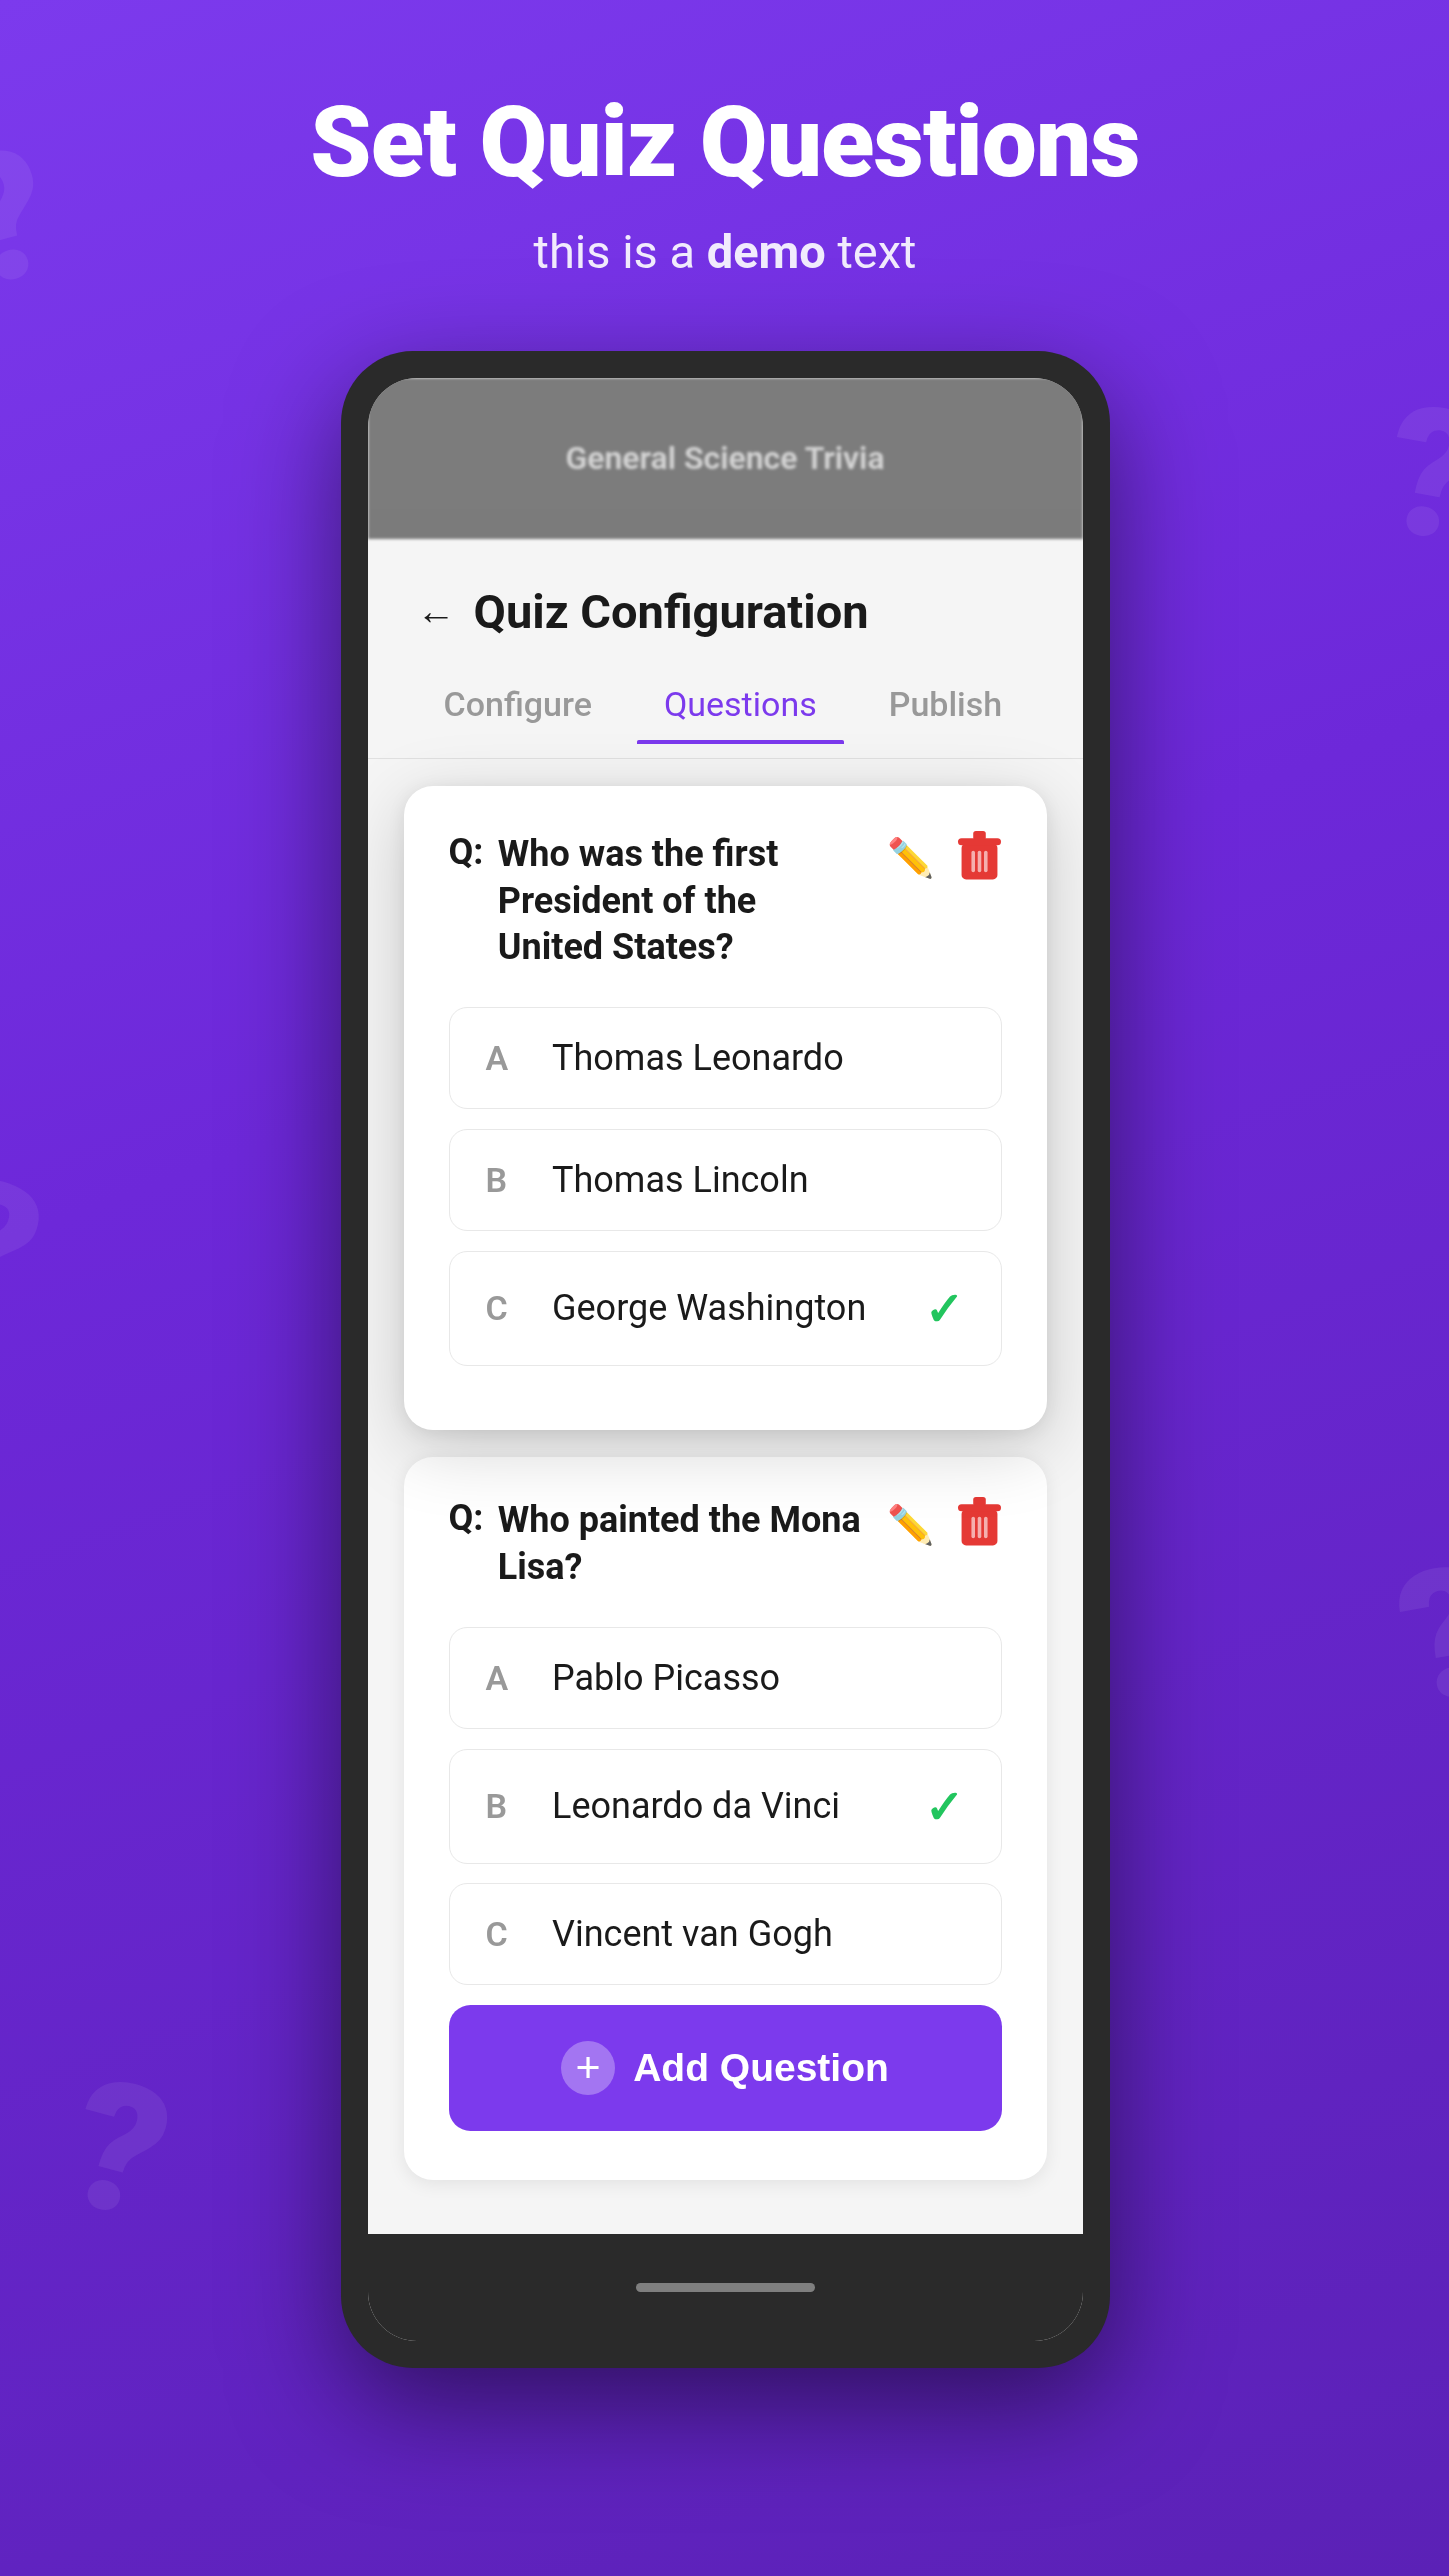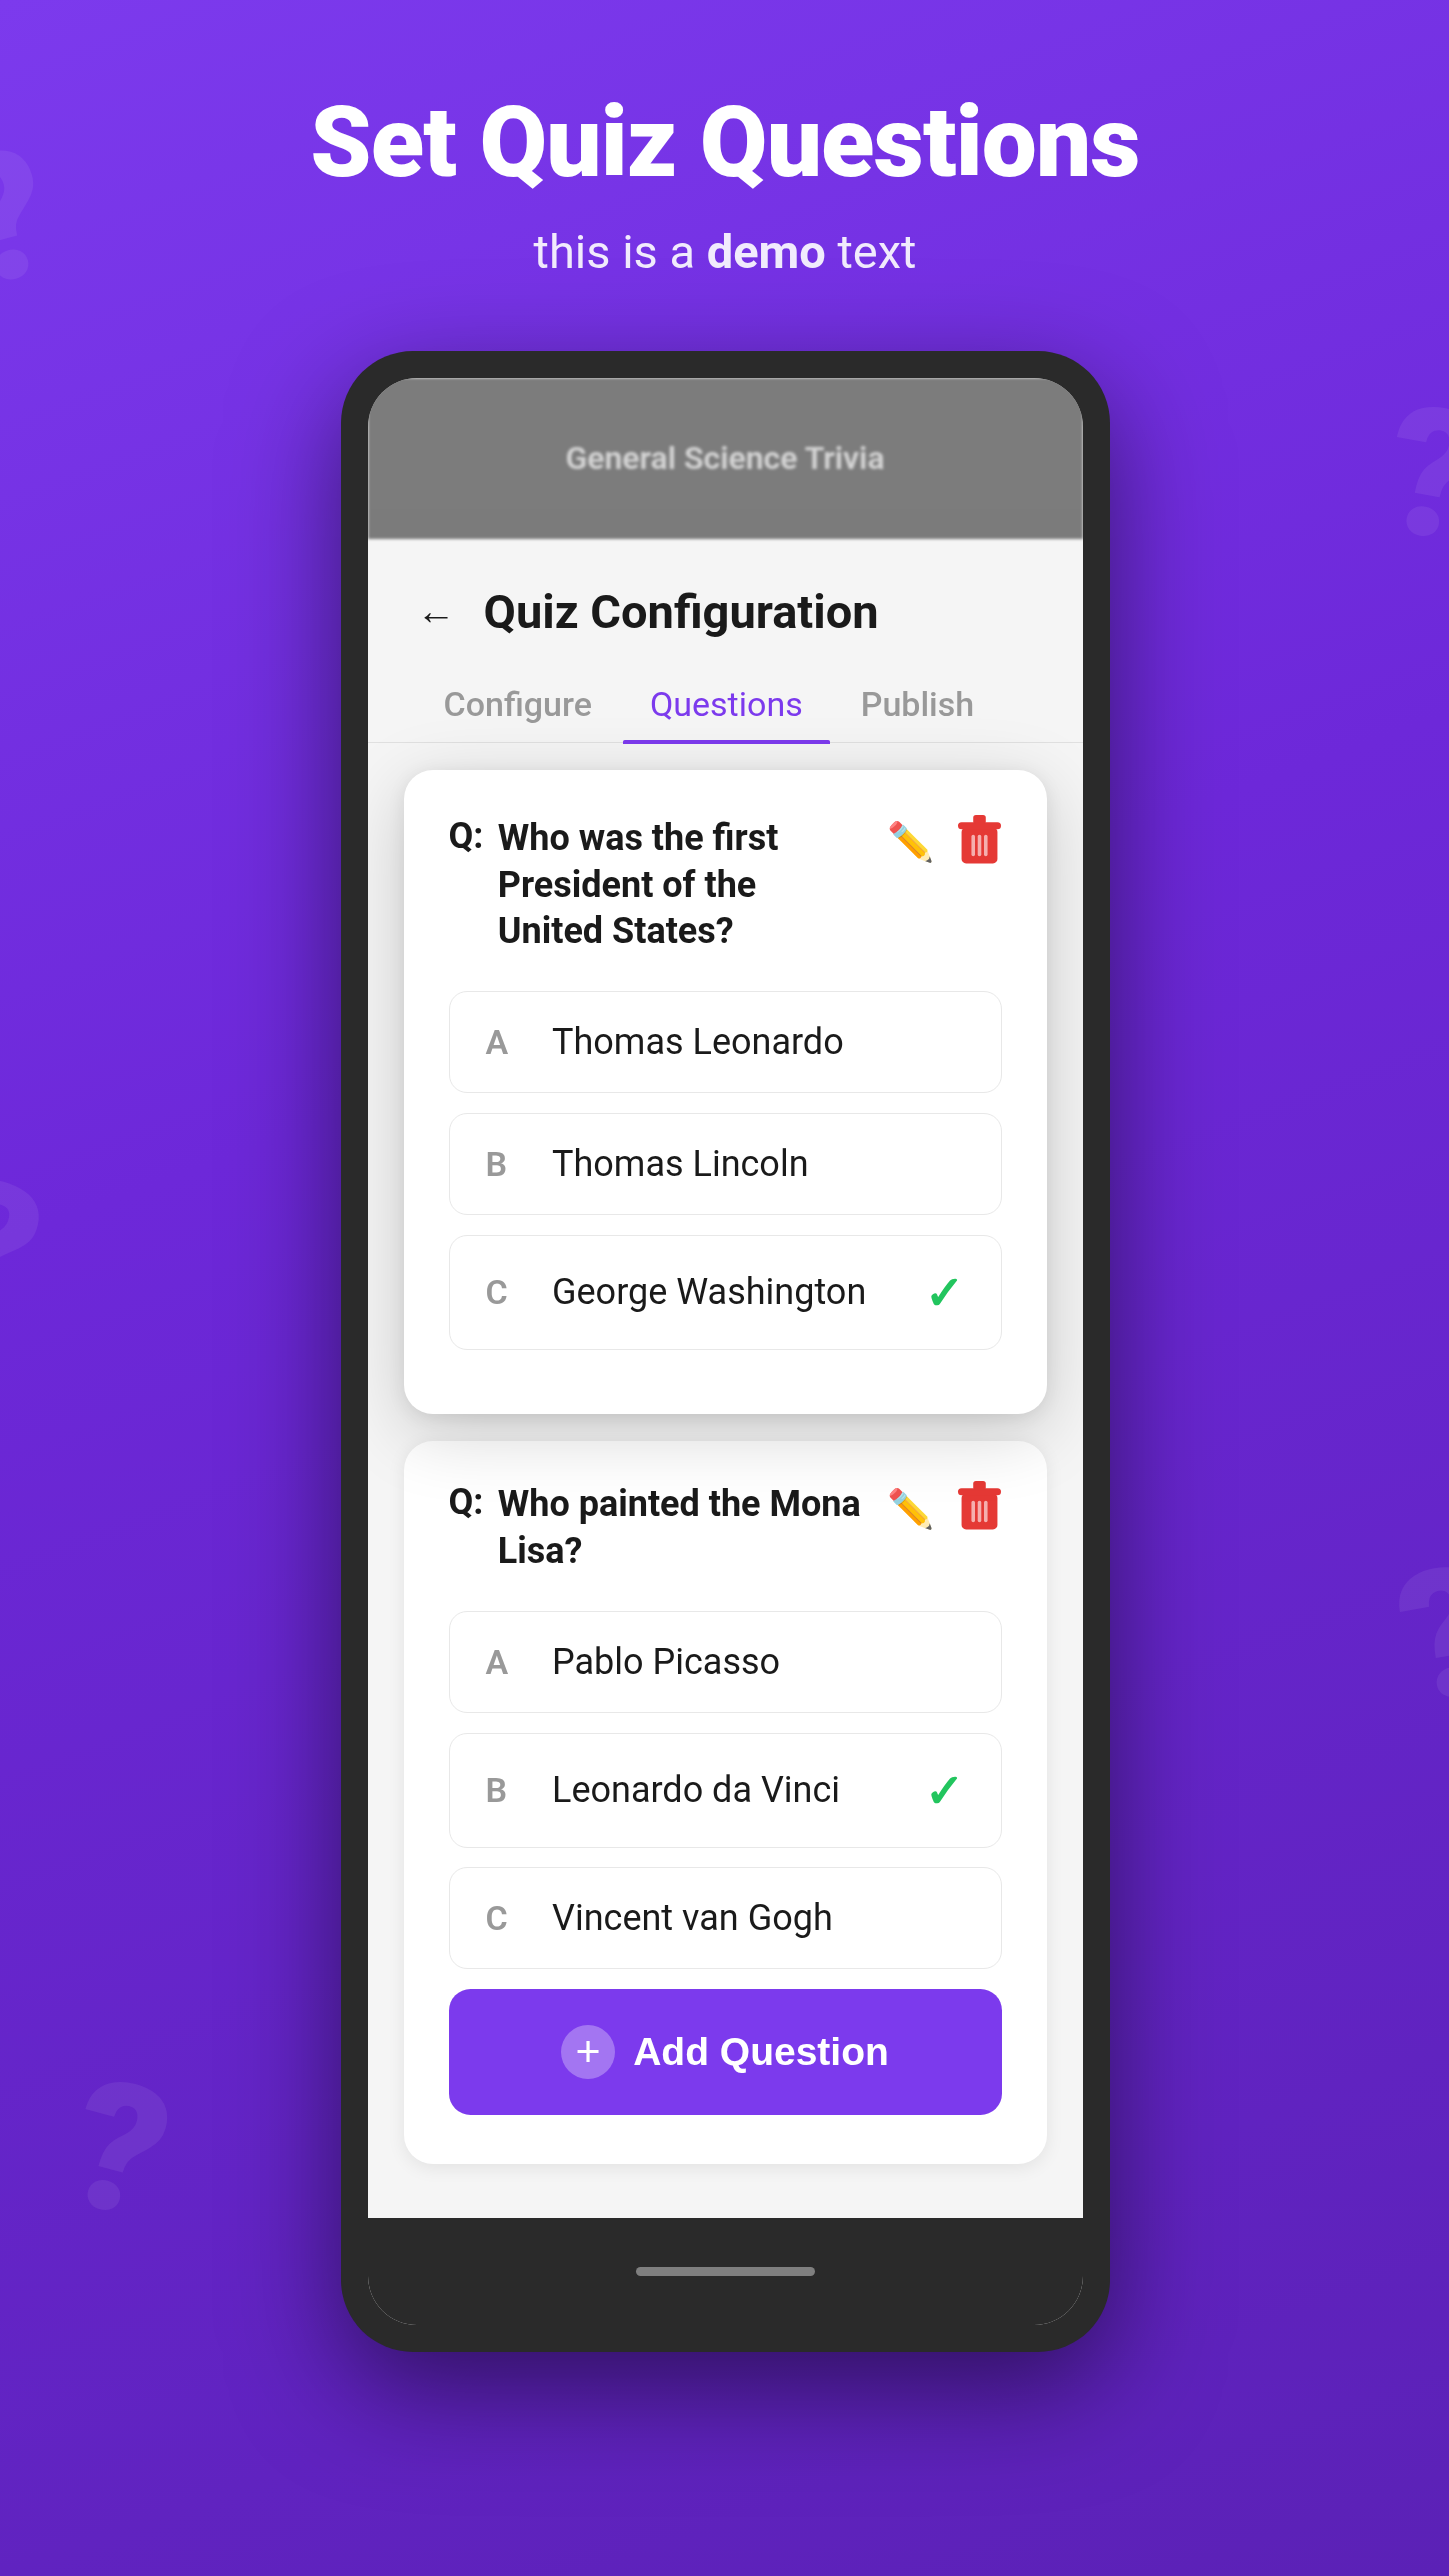--- a/index.html
+++ b/index.html
@@ -122,27 +122,26 @@
     .back-arrow {
       font-size: 39px;
       color: #1a1a1a;
       font-weight: 300;
     }
 
     .config-title {
       font-size: 47px;
       font-weight: 700;
       color: #1a1a1a;
-      margin-left: 10px;
     }
 
     .tabs-bar {
       display: flex;
-      gap: 4px;
-      padding: 27px 49px 0 49px;
+      gap: 18px;
+      padding: 27px 49px 16px 49px;
       background: #f5f5f5;
       border-bottom: 1.8px solid #e0e0e0;
       margin-bottom: 0;
     }
 
     .tab-item {
       font-size: 34px;
       padding: 18px 27px;
       color: #999;
       cursor: pointer;

